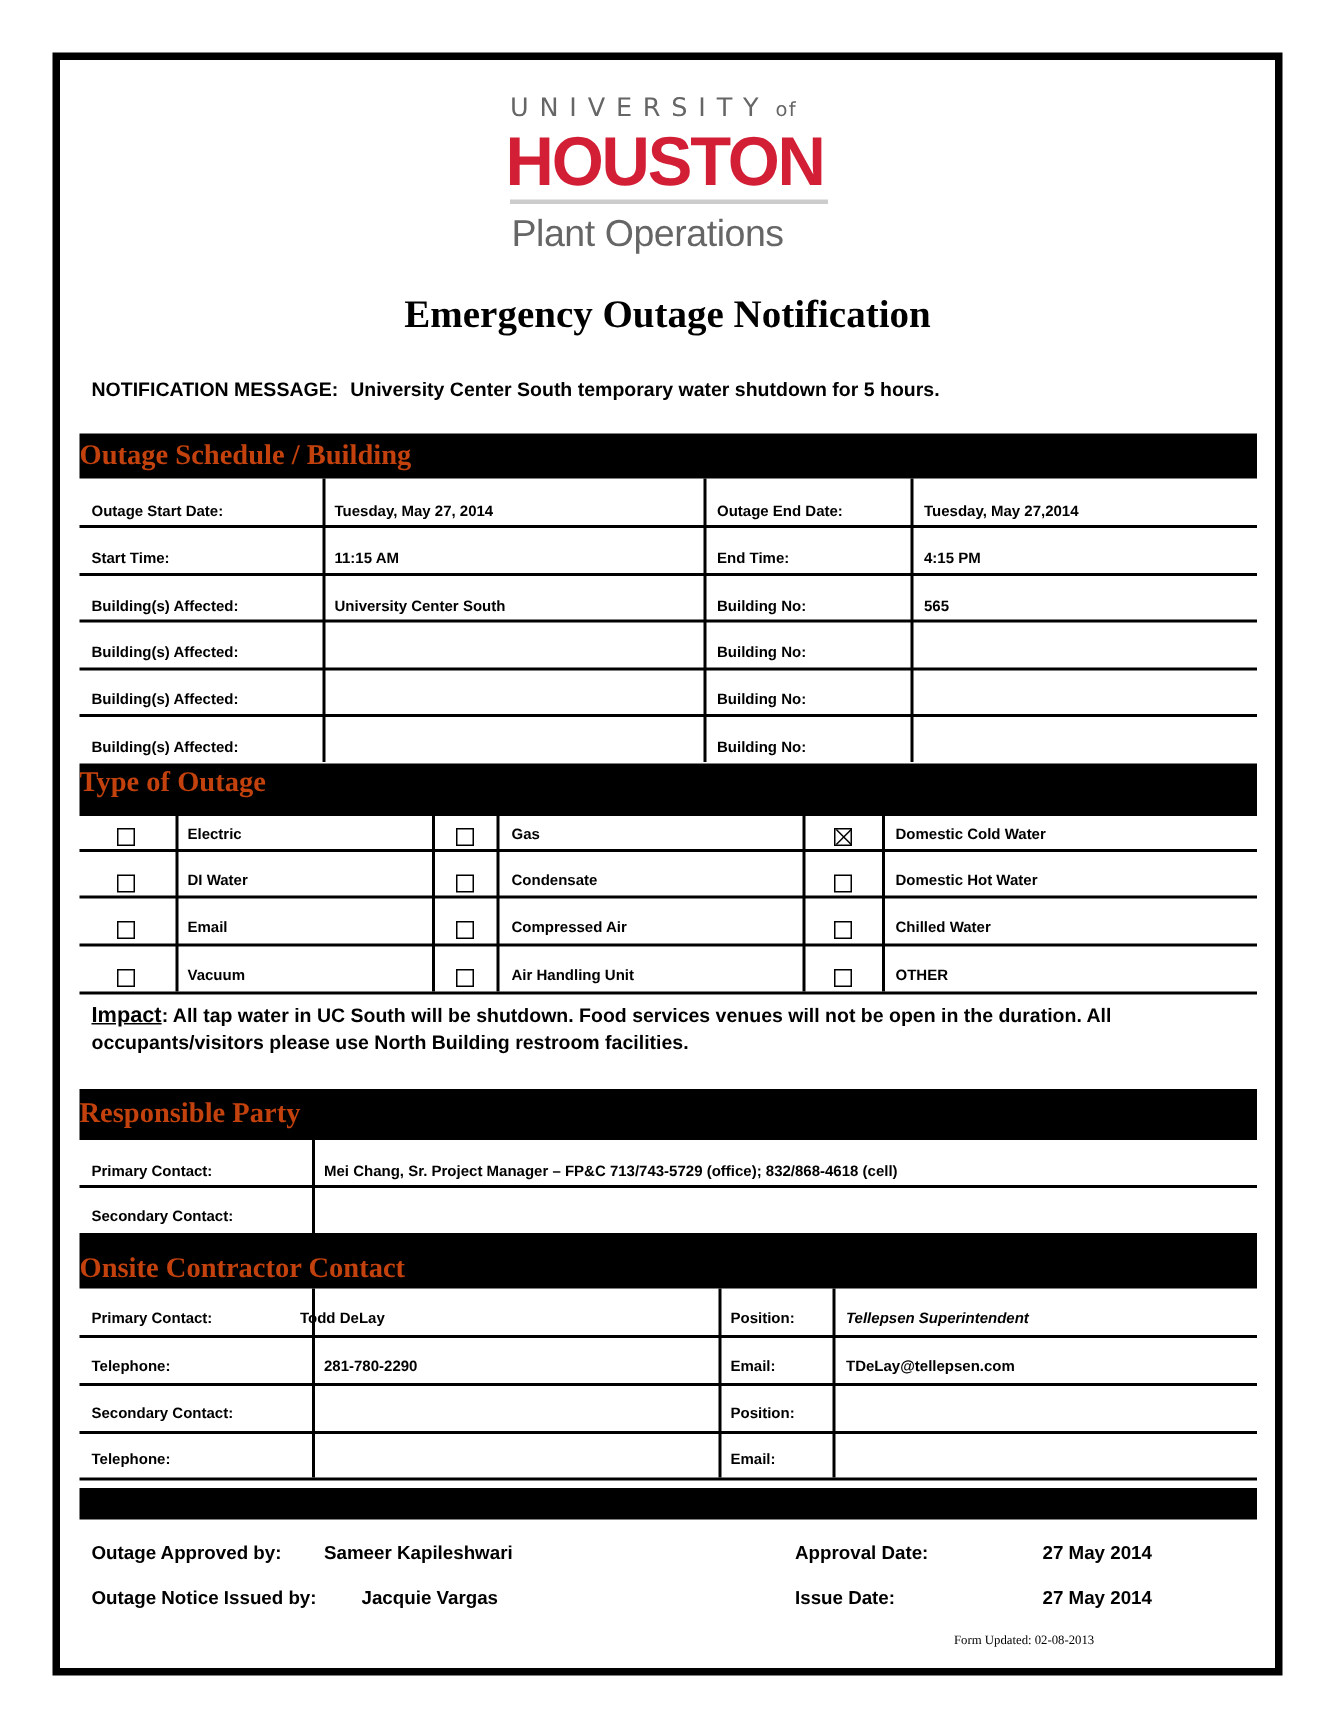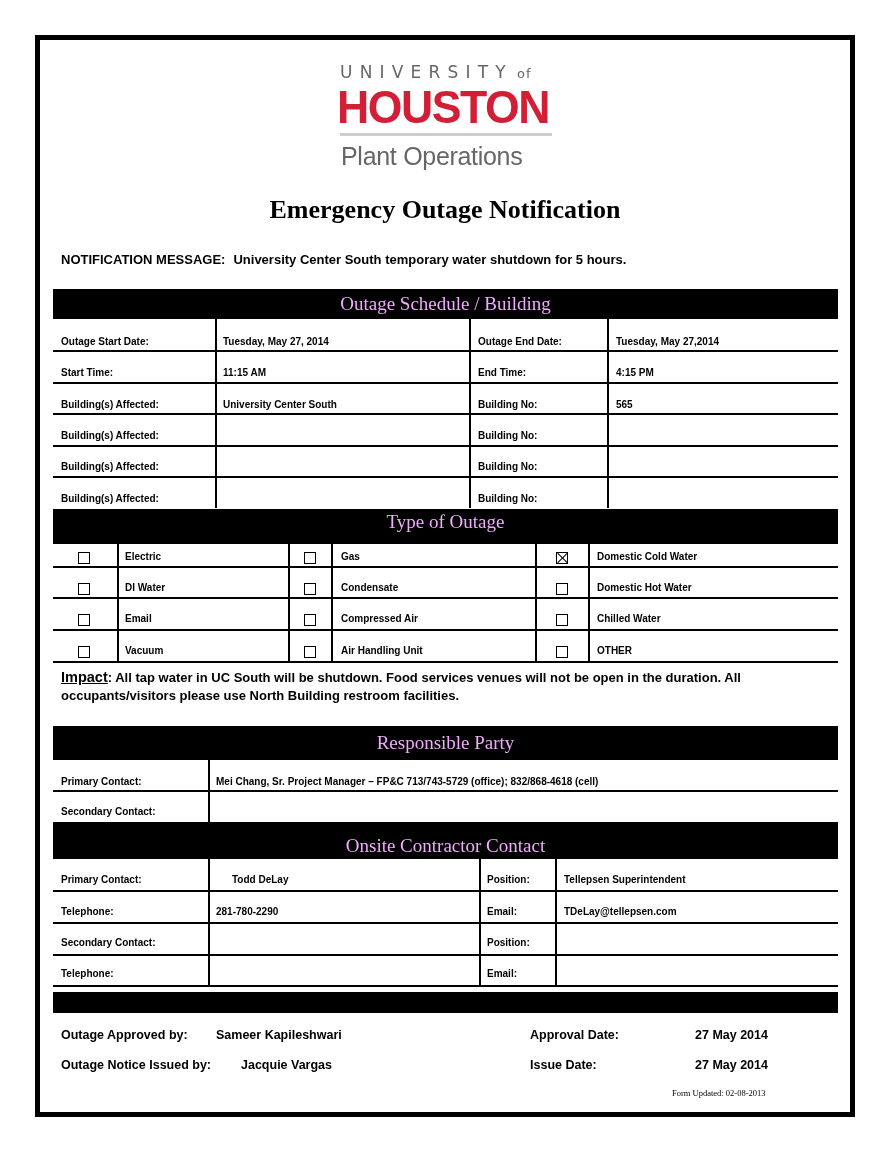--- a/index.html
+++ b/index.html
@@ -7,32 +7,32 @@
   .frame { position:absolute; left:35px; top:35px; width:810px; height:1072px; border:5px solid #000; box-sizing:content-box; }
   .abs { position:absolute; }
   .logo-univ { left:340px; top:62px; width:215px; font-size:17px; letter-spacing:7.2px; color:#666; font-family:"DejaVu Sans", sans-serif; white-space:nowrap; }
   .logo-univ .of { font-size:13px; letter-spacing:1px; margin-left:4px; }
   .logo-houston { left:337px; top:82px; font-size:46px; font-weight:bold; color:#d31f36; font-family:"Liberation Sans", sans-serif; letter-spacing:-1.5px; line-height:50px; transform:scaleX(0.97); transform-origin:left; }
   .logo-rule { left:340px; top:133px; width:212px; height:3px; background:#ccc; }
   .logo-plant { left:341px; top:142px; font-size:25px; color:#666; font-family:"Liberation Sans", sans-serif; letter-spacing:-0.3px; }
   .title { left:0; width:890px; top:195px; text-align:center; font-family:"Liberation Serif", serif; font-weight:bold; font-size:26px; }
   .notif { left:61px; top:252px; font-size:13px; font-weight:bold; font-family:"Liberation Sans", sans-serif; }
   .notif .val { margin-left:8px; }
-  .bar { position:absolute; left:53px; width:785px; background:#000; color:#f0abfc; font-family:"Liberation Serif", serif; font-weight:normal; font-size:19px; text-align:center; }
+  .bar { position:absolute; left:53px; width:785px; background:#000; color:#c2410c; font-family:"Liberation Serif", serif; font-weight:bold; font-size:19px; text-align:left; }
   .hline { position:absolute; height:2px; background:#000; }
   .vline { position:absolute; width:2px; background:#000; }
   .lbl { position:absolute; font-size:10px; font-weight:bold; white-space:nowrap; }
   .cb { position:absolute; width:12px; height:12px; border:1.5px solid #000; background:#fff; box-sizing:border-box; }
   .cb.checked::before, .cb.checked::after { content:""; position:absolute; left:5px; top:-2px; width:1px; height:14px; background:#000; }
   .cb.checked::before { transform:rotate(45deg); }
   .cb.checked::after { transform:rotate(-45deg); }
   .impact { position:absolute; left:61px; top:668px; width:770px; font-size:13px; font-weight:bold; line-height:18px; }
   .impact .ul { text-decoration:underline; font-size:14.5px; }
   .foot { position:absolute; font-size:12.5px; font-weight:bold; white-space:nowrap; }
-  .formupd { position:absolute; left:672px; top:1088px; font-family:"Liberation Serif", serif; font-size:8.5px; }
+  .formupd { position:absolute; left:636px; top:1088px; font-family:"Liberation Serif", serif; font-size:8.5px; }
 </style>
 </head>
 <body>
 
 <div class="frame"></div>
 
 <div>
   <div class="abs logo-univ"><span>UNIVERSITY</span><span class="of">of</span></div>
   <div class="abs logo-houston">HOUSTON</div>
   <div class="abs logo-rule"></div>
@@ -129,23 +129,23 @@
   <div class="lbl" style="left:61px;top:806px;">Secondary Contact:</div>
   <div class="lbl" style="left:216px;top:806px;"></div>
 </div>
 
 <div class="bar" style="top:822px;height:37px;line-height:48px;">Onsite Contractor Contact</div>
 <div id="contractor-grid">
     <div class="vline" style="left:208px;top:859px;height:126px;"></div>
     <div class="vline" style="left:479px;top:859px;height:126px;"></div>
     <div class="vline" style="left:555px;top:859px;height:126px;"></div>
     <div class="lbl" style="left:61px;top:874px;">Primary Contact:</div>
-    <div class="lbl" style="left:232px;top:874px;">Todd DeLay</div>
+    <div class="lbl" style="left:200px;top:874px;">Todd DeLay</div>
     <div class="lbl" style="left:487px;top:874px;">Position:</div>
-    <div class="lbl" style="left:564px;top:874px;">Tellepsen Superintendent</div>
+    <div class="lbl" style="left:564px;top:874px;font-style:italic;">Tellepsen Superintendent</div>
     <div class="hline" style="left:53px;top:890px;width:785px;"></div>
     <div class="lbl" style="left:61px;top:906px;">Telephone:</div>
     <div class="lbl" style="left:216px;top:906px;">281-780-2290</div>
     <div class="lbl" style="left:487px;top:906px;">Email:</div>
     <div class="lbl" style="left:564px;top:906px;text-align:right;">TDeLay@tellepsen.com</div>
     <div class="hline" style="left:53px;top:922px;width:785px;"></div>
     <div class="lbl" style="left:61px;top:937px;">Secondary Contact:</div>
     <div class="lbl" style="left:216px;top:937px;"></div>
     <div class="lbl" style="left:487px;top:937px;">Position:</div>
     <div class="lbl" style="left:564px;top:937px;"></div>

